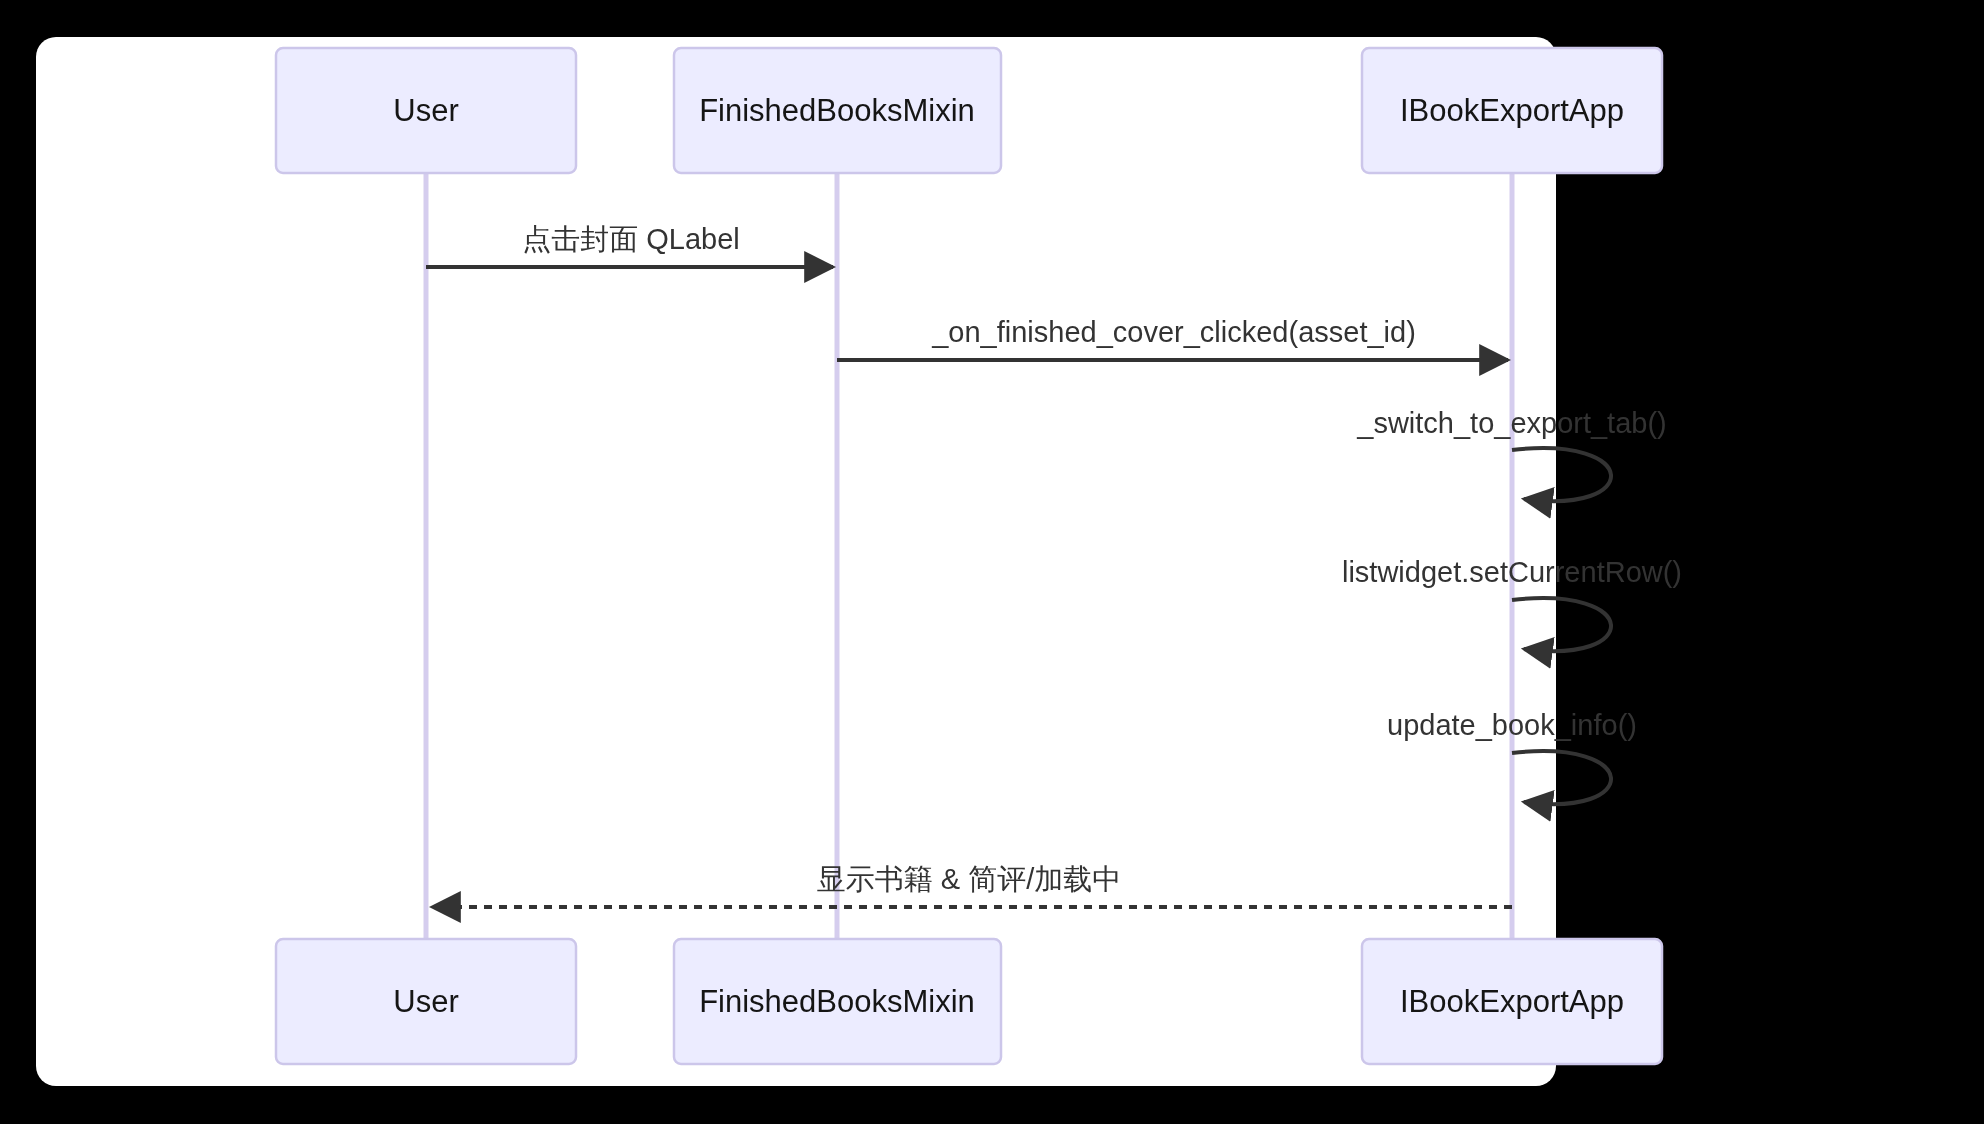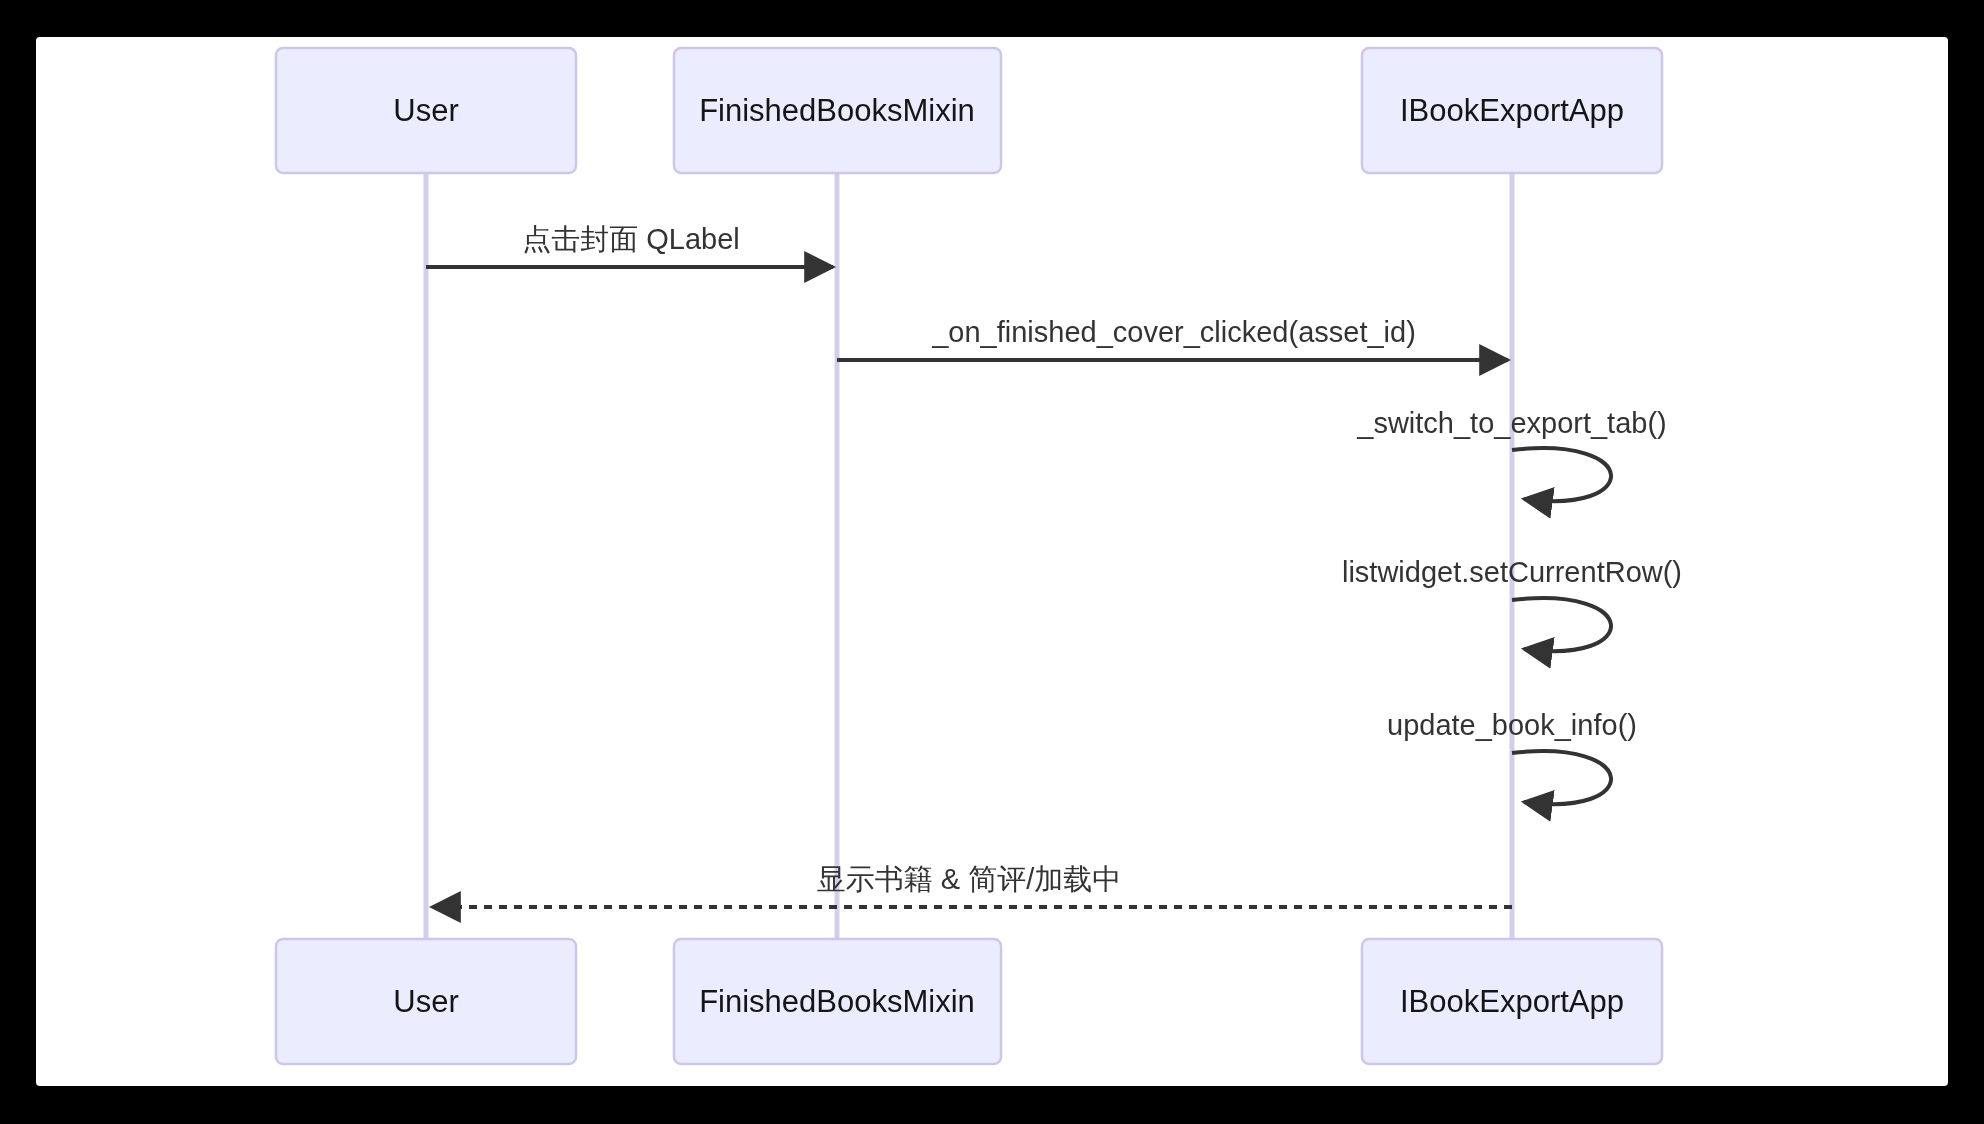--- a/index.html
+++ b/index.html
@@ -8,24 +8,24 @@
     width: 1984px;
     height: 1124px;
     background: #000000;
     overflow: hidden;
     font-family: "Liberation Sans", "DejaVu Sans", sans-serif;
   }
   #canvas {
     position: absolute;
     left: 36px;
     top: 37px;
-    width: 1912px;
+    width: 1520px;
     height: 1049px;
     background: #ffffff;
-    border-radius: 4px;
+    border-radius: 20px;
   }
   svg { display: block; }
   .actor-box {
     fill: #ECECFF;
     stroke: #CCC6EA;
     stroke-width: 2.5px;
   }
   .actor-label {
     fill: #151515;
     font-size: 31px;

